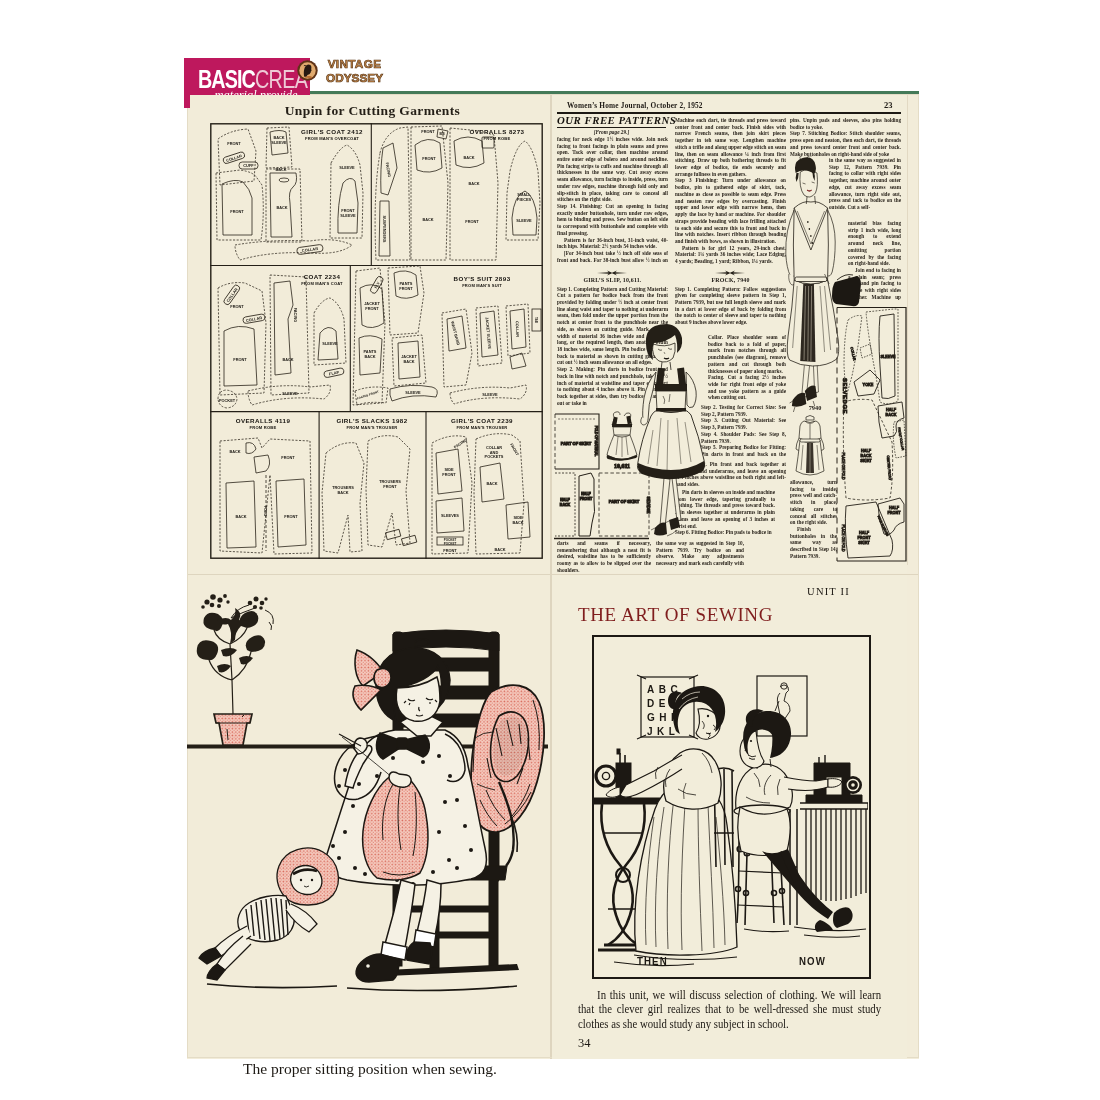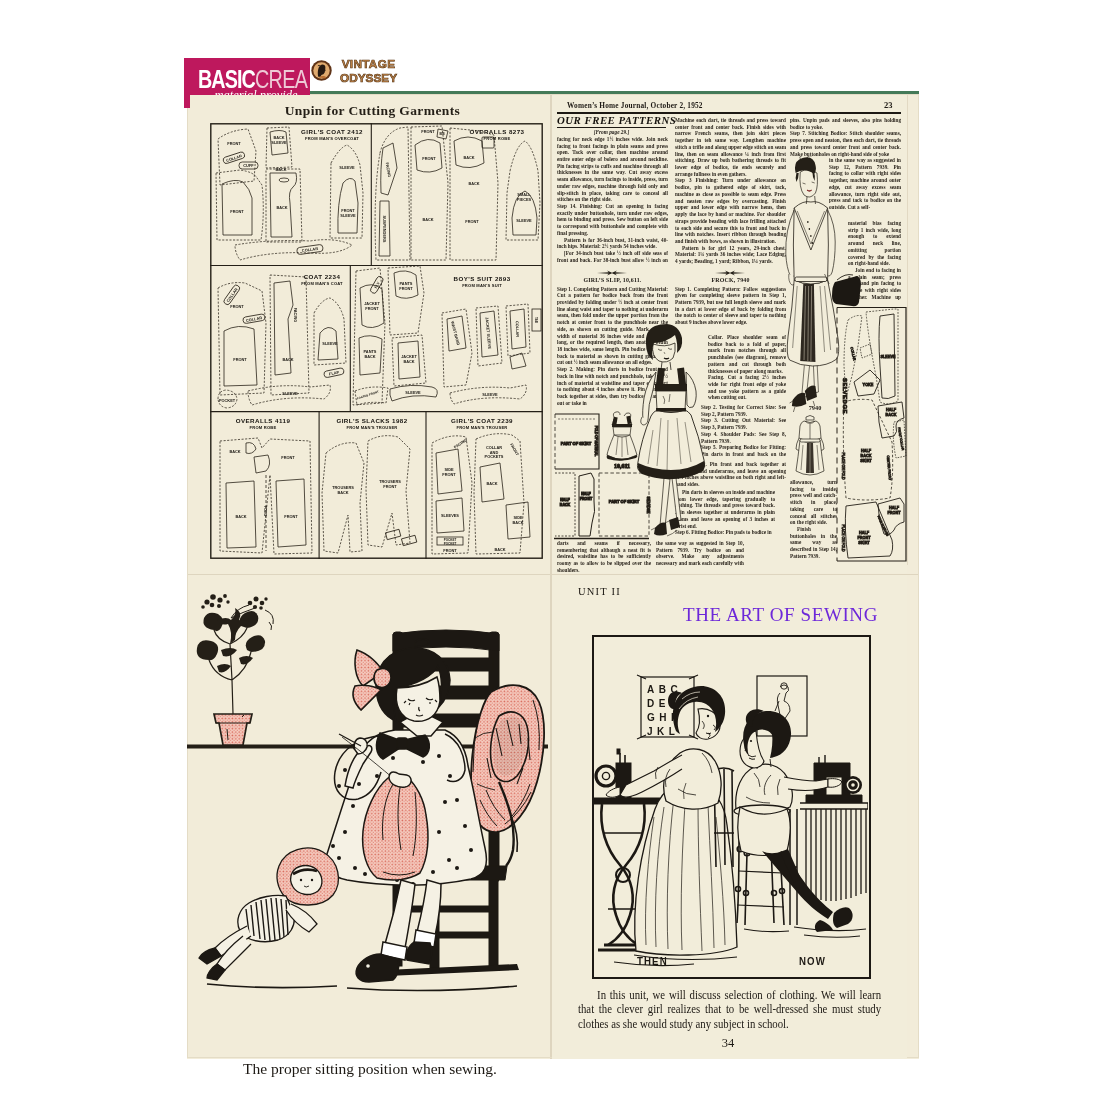--- a/index.html
+++ b/index.html
@@ -16,21 +16,21 @@
 <div class="abs" style="left:550px;top:95px;width:1.6px;height:964px;background:#ded5bf"></div>
 <div class="abs" style="left:187px;top:573.5px;width:732px;height:1.5px;background:#ded5bf"></div>
 <div class="abs" style="left:906.5px;top:95px;width:1.3px;height:470px;background:#e2d9c3"></div>
 <div class="abs" style="left:187px;top:93.8px;width:732px;height:964px;border:1px solid #e4dcc6;pointer-events:none"></div>
 
 <div class="abs" style="left:184px;top:58px;width:126px;height:49.5px;background:#be185d">
   <div class="abs" style="left:14px;top:6px;white-space:nowrap;font-family:'Liberation Sans',sans-serif;font-weight:bold;font-size:26px;color:#fff;transform:scaleX(0.76);transform-origin:0 0;letter-spacing:-1.2px">BASIC<span style="font-weight:normal;letter-spacing:-.8px;color:#eec9d6">CREA</span></div>
   <div class="abs" style="left:22px;top:30px;width:100px;text-align:center;font:italic 12.5px 'Liberation Serif',serif;color:#fff;white-space:nowrap">material provide</div>
 </div>
 
-<div class="abs" style="left:311px;top:57px;width:92px;height:28px">
+<div class="abs" style="left:297px;top:57px;width:92px;height:28px">
 <svg width="92" height="28" viewBox="0 0 92 28">
  <circle cx="10.5" cy="13.5" r="10.2" fill="#5f3317"></circle>
  <circle cx="10.5" cy="13.5" r="8.2" fill="#e0aa6e"></circle>
  <path d="M7.2 19.8 C6.4 15.5,6.8 10.5,9.2 8.4 C11.2 6.7,13.6 7.3,14.2 9.3 C14.7 10.9,14 12.1,14.4 12.9 C14.8 13.6,14.2 14.1,13.8 14.6 C13.6 14.9,14 15.7,13.4 16 C12.9 16.3,13 16.9,12.4 17.3 C11.6 17.8,10 17.6,9.6 19.8 Z" fill="#261911"></path>
 <path d="M9.2 8.4 C8 7.8,7 8.2,6.6 9.2 C7.4 9,8.4 8.7,9.2 8.4 Z" fill="#261911"></path>
  <path d="M7.5 20.8 C10 18.6,13.5 18.4,15.5 20.4 L14 21.6 C11.8 20.4,9.5 20.6,7.5 20.8 Z" fill="#b96f33"></path>
  <g font-family="Liberation Serif,serif" font-weight="bold" text-anchor="middle">
   <text x="57.5" y="11" font-size="11.8" fill="#c4874b" stroke="#53300f" stroke-width="0.62" letter-spacing="0.3">VINTAGE</text>
   <text x="57.5" y="24.5" font-size="11.8" fill="#c4874b" stroke="#53300f" stroke-width="0.62" letter-spacing="0">ODYSSEY</text>
  </g>
@@ -657,22 +657,22 @@
 <path d="M60 338 C48 344 36 352 28 360 L34 368 C44 362 56 354 64 348" fill="#f5f1e4"></path>
 <path d="M56 348 C46 356 36 366 30 376 L38 382 C46 374 56 364 64 356" fill="#f5f1e4"></path>
 <path d="M28 360 C20 362 14 366 12 370 L20 376 L34 368 Z" fill="#1c1813"></path>
 <path d="M30 376 C24 380 20 386 20 390 L30 392 L38 382 Z" fill="#1c1813"></path>
 </g>
 <path d="M20 396 Q80 402 150 398 M160 400 Q240 406 330 398" stroke="#1c1813" stroke-width="1.6" fill="none"></path>
 </svg>
 <div class="abs" style="left:187px;top:1060px;width:366px;text-align:center;font:15.5px 'Liberation Serif',serif;color:#1c1813">The proper sitting position when sewing.</div>
 
 <div class="abs" style="left:552px;top:575px;width:355px;height:484px;background:#f2edda"></div>
-<div class="abs" style="left:578px;top:586px;width:300px;text-align:left;font:10.5px 'Liberation Serif',serif;color:#1c1813;letter-spacing:1.2px">UNIT II</div>
-<div class="abs" style="left:578px;top:604px;width:300px;text-align:right;font:19px 'Liberation Serif',serif;color:#6d28d9;letter-spacing:.6px">THE ART OF SEWING</div>
+<div class="abs" style="left:550px;top:586px;width:300px;text-align:right;font:10.5px 'Liberation Serif',serif;color:#1c1813;letter-spacing:1.2px">UNIT II</div>
+<div class="abs" style="left:578px;top:604px;width:300px;text-align:left;font:19px 'Liberation Serif',serif;color:#7f1d1d;letter-spacing:.6px">THE ART OF SEWING</div>
 <div class="abs" style="left:591.5px;top:634.5px;width:279px;height:344px;border:2.2px solid #1d1914"></div>
 <svg class="abs" style="left:594px;top:637px" width="274" height="339" viewBox="0 0 274 339">
 <g stroke="#1c1813" fill="none" stroke-width="1">
 
 <rect x="47" y="40" width="53" height="60" stroke-width="1.2"></rect>
 <path d="M43 38 L52 42 M43 102 L52 98 M95 42 L104 38 M95 98 L104 102" stroke-width="1.3"></path>
 <g style="font:bold 10px 'Liberation Serif'" fill="#1c1813" stroke="none">
 <text x="53" y="56" letter-spacing="4.5">ABC</text>
 <text x="53" y="70" letter-spacing="4.5">DEF</text>
 <text x="53" y="84" letter-spacing="4.5">GHI</text>
@@ -761,13 +761,13 @@
 <path d="M186 215 L200 246 L207 242 L194 212 Z" fill="#1c1813" stroke="none"></path>
 <path d="M240 276 C245 271 251 269 255 271 C260 275 260 283 254 287 L243 291 C239 289 238 283 240 276 Z" fill="#1c1813" stroke="none"></path>
 <path d="M226 283 C232 285 237 289 239 293 L223 295 C219 291 221 285 226 283 Z" fill="#1c1813" stroke="none"></path>
 
 <path d="M40 318 Q90 326 143 320 M20 325 Q60 331 100 327 M150 292 Q170 296 195 294 M200 290 Q240 296 272 292 M210 298 Q240 302 266 299" stroke-width="1.1"></path>
 </g>
 </svg>
 <div class="abs" style="left:637px;top:955px;font:bold 10.5px 'Liberation Sans',sans-serif;color:#1c1813;letter-spacing:1.2px;transform:scaleX(.92);transform-origin:0 0">THEN</div>
 <div class="abs" style="left:799px;top:955px;font:bold 10.5px 'Liberation Sans',sans-serif;color:#1c1813;letter-spacing:1.2px;transform:scaleX(.92);transform-origin:0 0">NOW</div>
 <div class="abs" style="left:578px;top:988px;width:366px;font:13px/14.4px 'Liberation Serif',serif;color:#1c1813;text-align:justify;text-indent:23px;transform:scaleX(.828);transform-origin:0 0">In this unit, we will discuss selection of clothing. We will learn that the clever girl realizes that to be well-dressed she must study clothes as she would study any subject in school.</div>
-<div class="abs" style="left:578px;top:1036px;width:300px;text-align:center;font:12.5px 'Liberation Serif',serif;color:#1c1813">34</div>
+<div class="abs" style="left:578px;top:1036px;width:300px;text-align:left;font:12.5px 'Liberation Serif',serif;color:#1c1813">34</div>
 
 </body></html>

